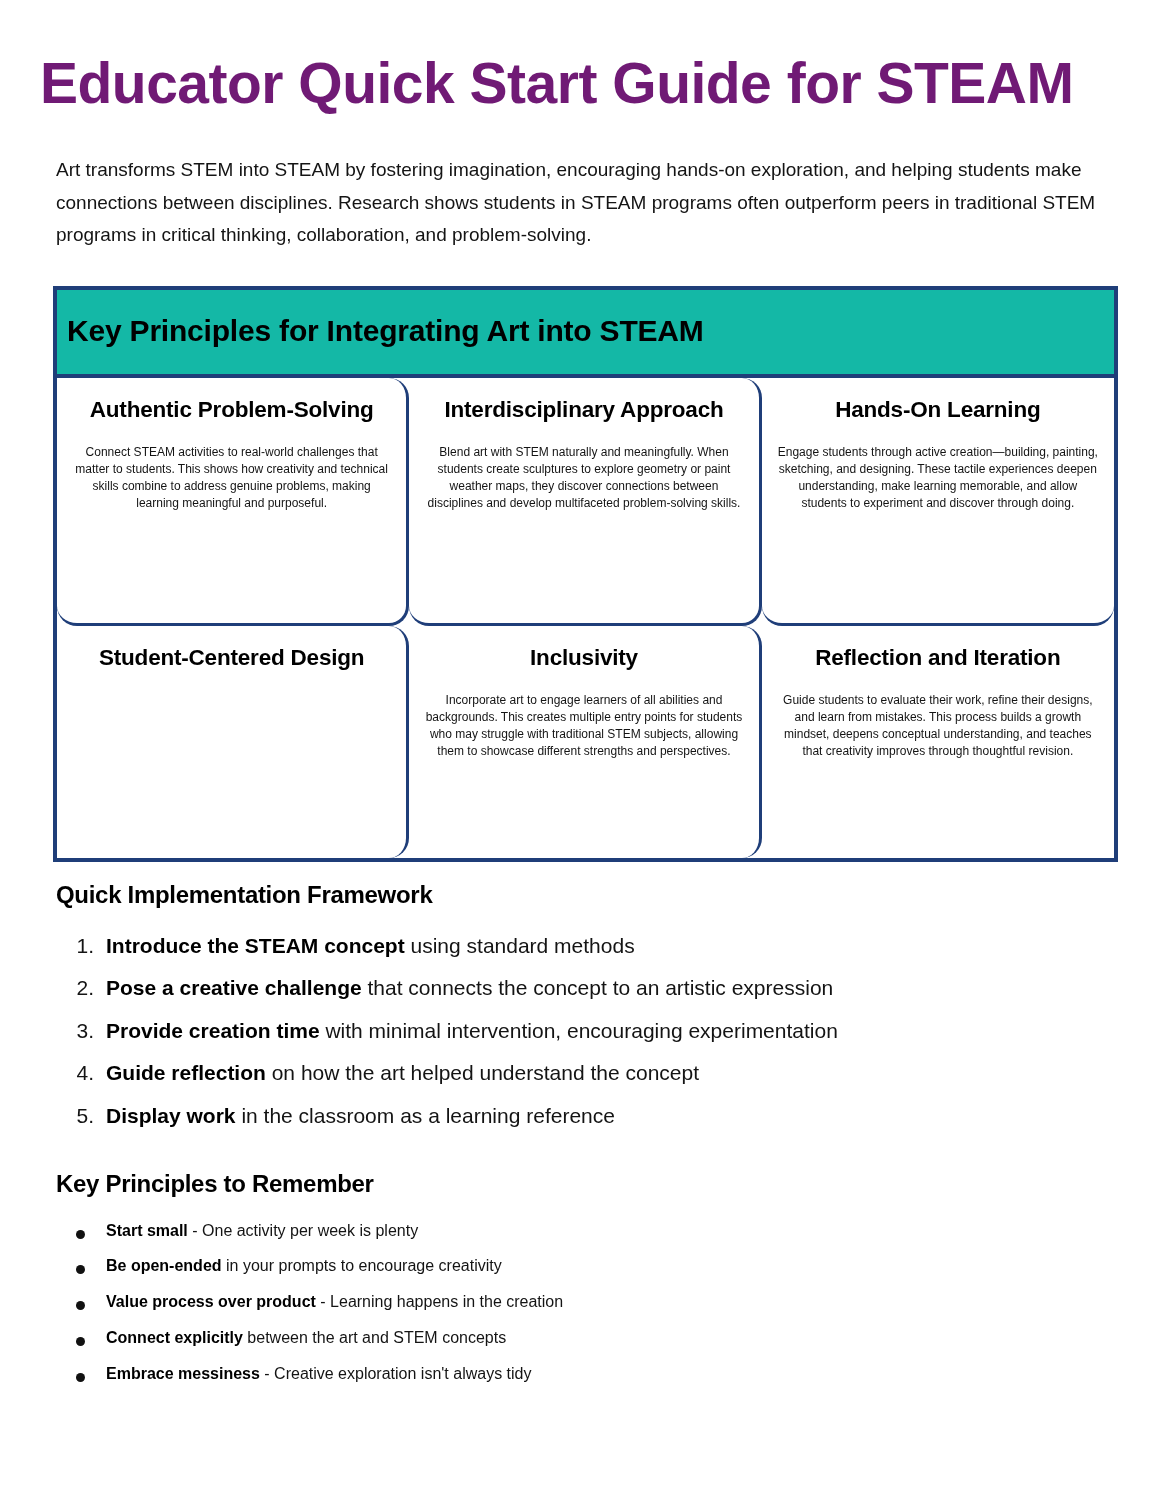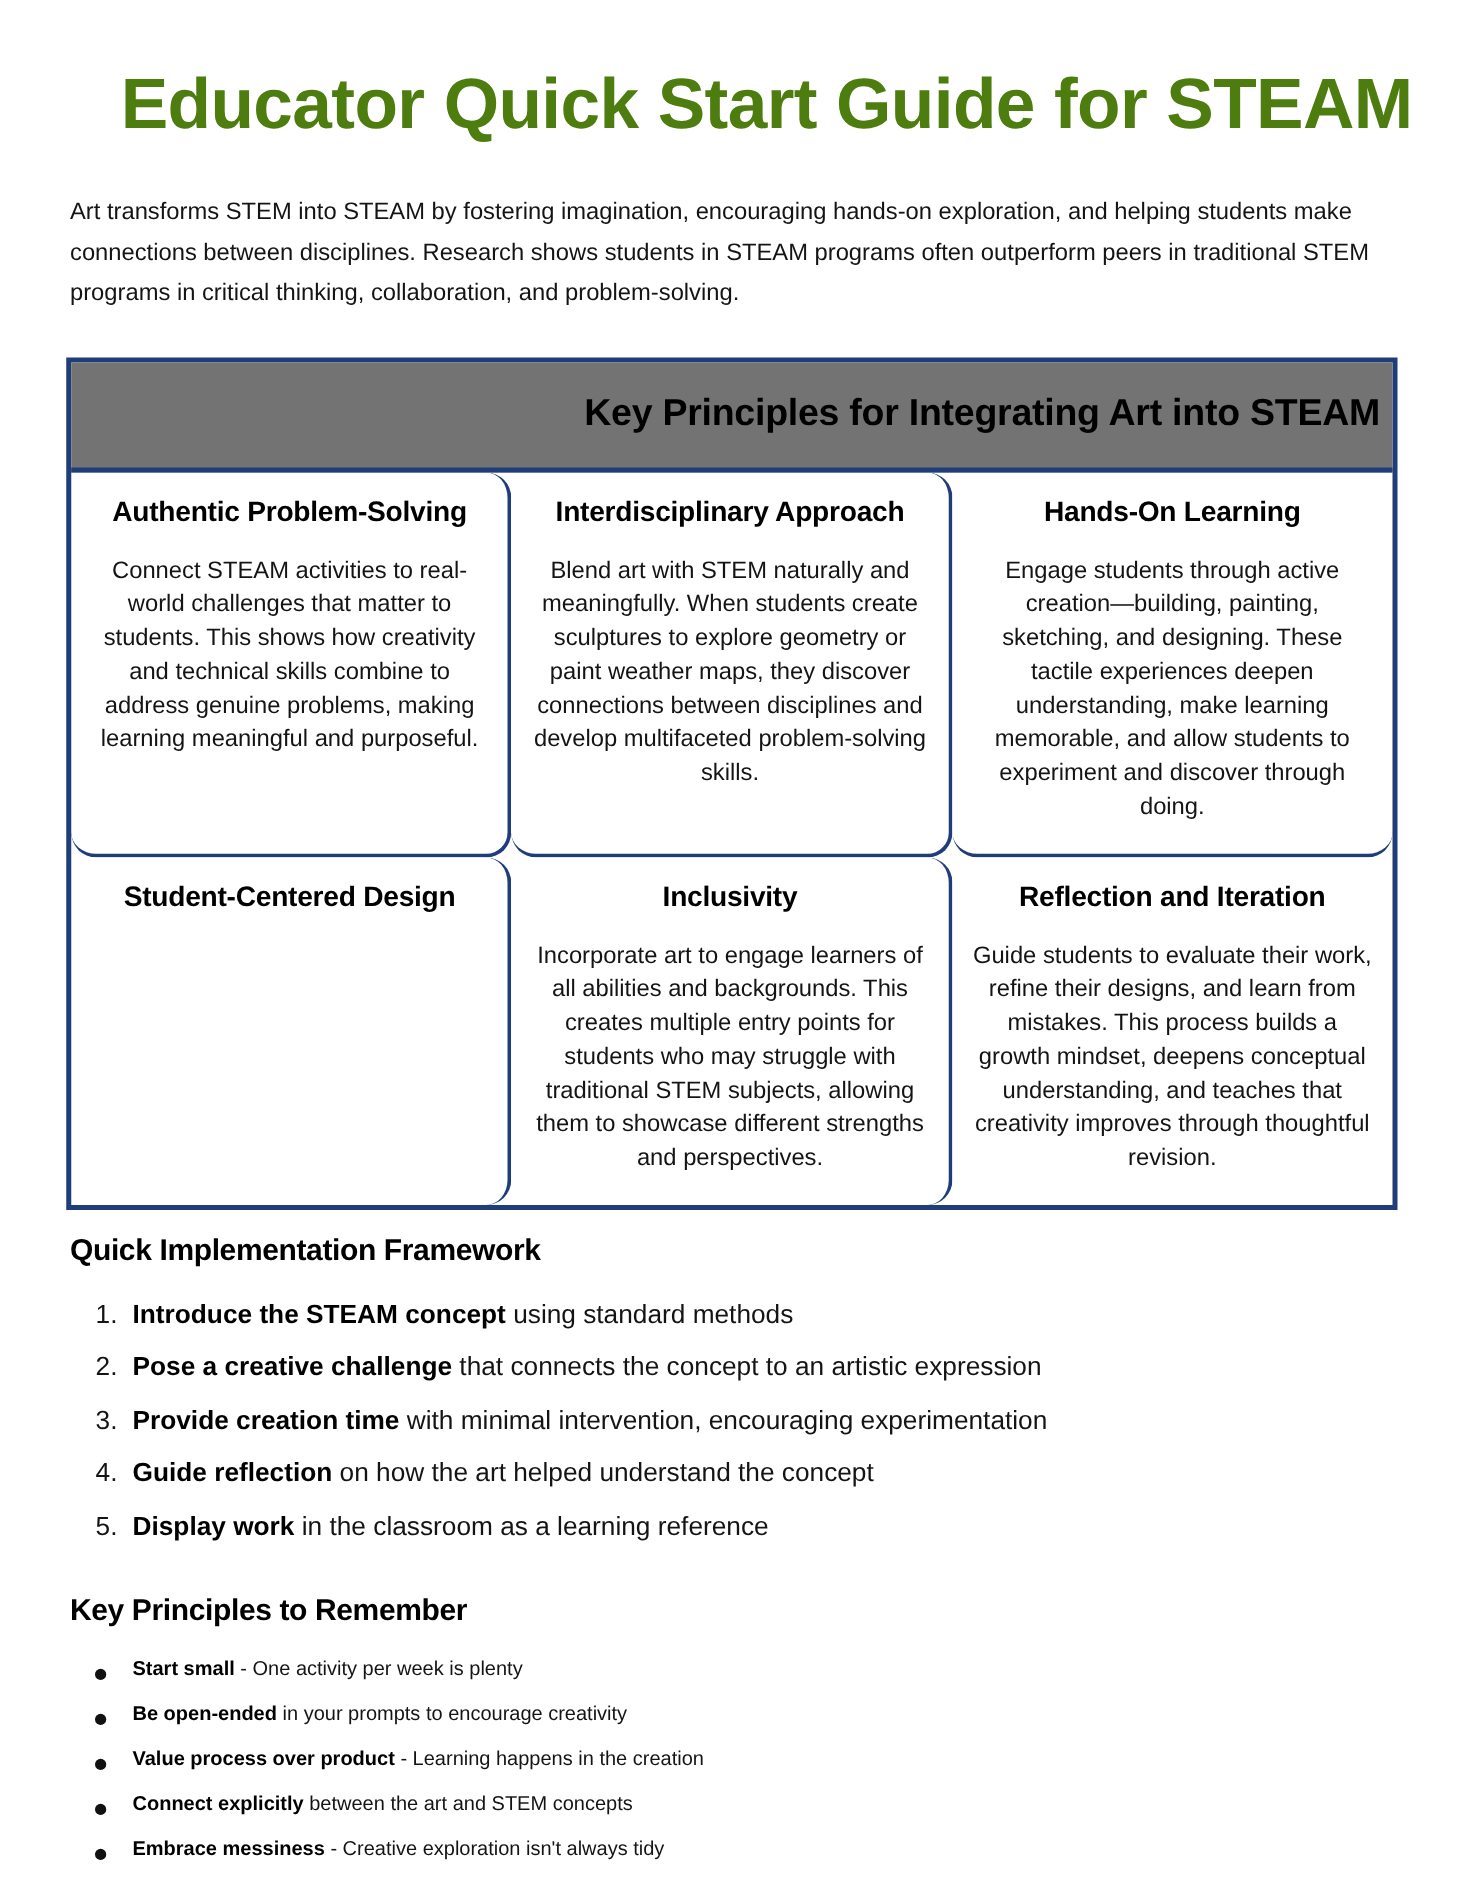--- a/index.html
+++ b/index.html
@@ -22,47 +22,47 @@
     padding: 0;
     position: relative;
     background: #ffffff;
   }
 
   
   .doc-title {
     font-size: 57px;
     font-weight: 700;
     letter-spacing: -0.5px;
-    text-align: right;
+    text-align: left;
     margin: 0;
     padding: 52px 40px 0 40px;
     line-height: 1.12;
-    color: #4d7c0f;
+    color: #701a75;
   }
 
   
   .intro {
     margin: 0;
     padding: 38px 74px 0 56px;
     font-size: 19px;
     line-height: 1.72;
     color: #141414;
     text-align: left;
   }
 
   
   .table-wrap {
     margin: 34px 52px 0 53px;
     border: 4px solid #1f3e79;
     box-sizing: border-box;
   }
   .table-header {
-    background: #737373;
+    background: #14b8a6;
     border-bottom: 4px solid #1f3e79;
-    text-align: right;
+    text-align: left;
     font-size: 30px;
     font-weight: 700;
     color: #000000;
     padding: 24px 10px 26px 10px;
     letter-spacing: -0.2px;
   }
   .grid {
     display: grid;
     grid-template-columns: 1fr 1fr 1fr;
   }
@@ -78,21 +78,21 @@
   .cell.row-last { border-bottom: none; text-align: center; }
   .cell-title {
     font-size: 22.5px;
     font-weight: 700;
     color: #000000;
     margin: 0 0 20px 0;
     line-height: 1.25;
     letter-spacing: -0.2px;
   }
   .cell-body {
-    font-size: 19px;
+    font-size: 12px;
     line-height: 1.42;
     color: #141414;
     margin: 1px;
   }
   .grid-row1 .cell { min-height: 248px; }
   .grid-row2 .cell { min-height: 232px; }
 
   
   .section-heading {
     font-size: 24px;

